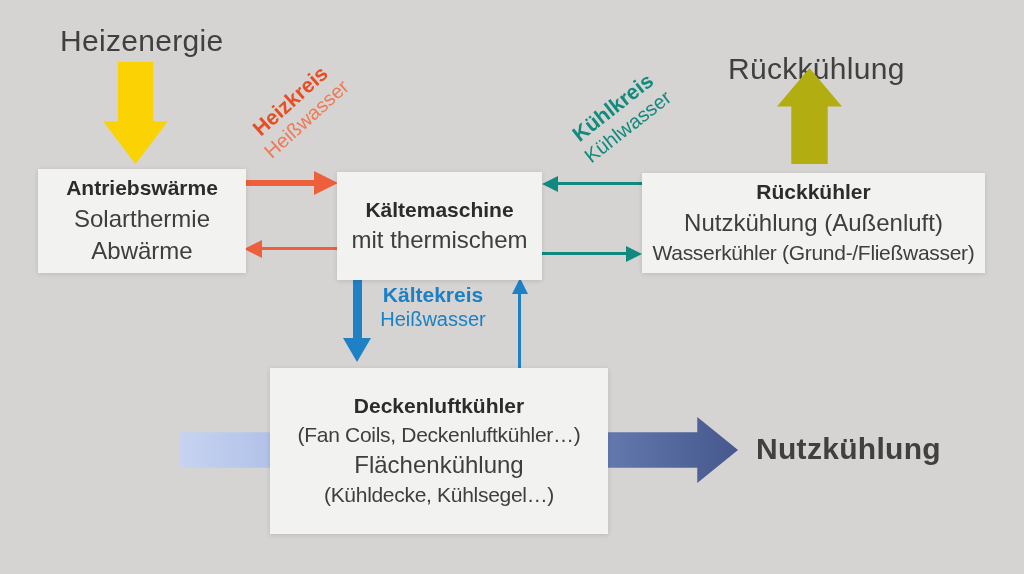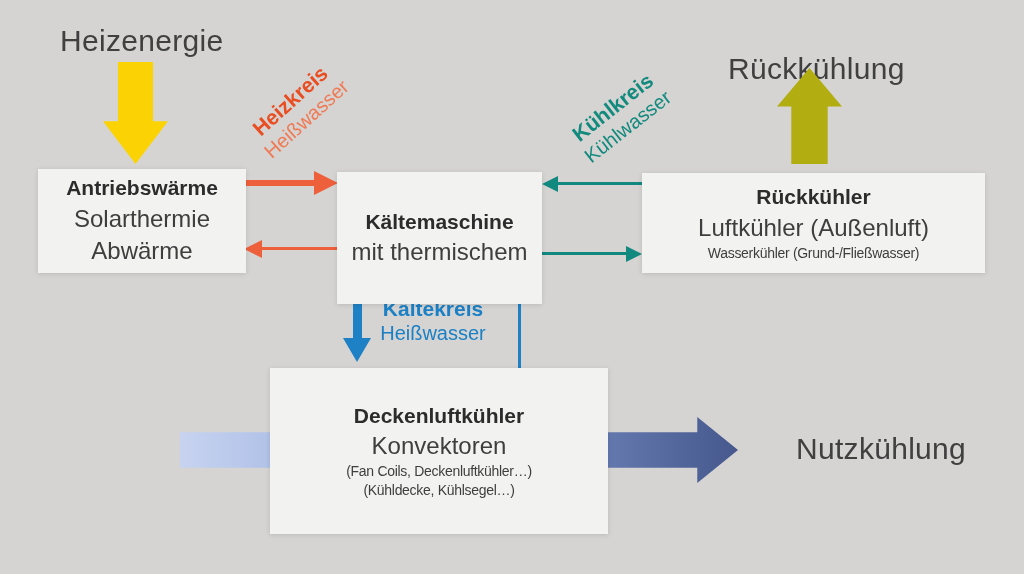--- a/index.html
+++ b/index.html
@@ -8,55 +8,55 @@
     background:#d5d4d2;
     font-family:"Liberation Sans", sans-serif;
   }
   .abs{position:absolute;}
   .big-label{
     position:absolute;font-size:30px;color:#404040;letter-spacing:.3px;
     white-space:nowrap;
   }
   .lbl-heizenergie{left:60px;top:24px;}
   .lbl-rueckkuehlung{left:728px;top:24px;margin-top:28px;}
-  .lbl-nutzkuehlung{left:796px;top:432px;}
+  .lbl-nutzkuehlung{left:756px;top:432px;font-weight:bold;}
 
   
   .arrow-yellow{left:103px;top:62px;width:65px;height:102px;background:#fbd304;
     clip-path:polygon(23% 0,77% 0,77% 58%,100% 58%,50% 100%,0 58%,23% 58%);}
   .arrow-olive{left:777px;top:68px;width:65px;height:96px;background:#b2ad10;
     clip-path:polygon(50% 0,100% 40%,78% 40%,78% 100%,22% 100%,22% 40%,0 40%);}
   .arrow-nutz{left:180px;top:417px;width:558px;height:66px;z-index:1;
     background:linear-gradient(90deg,#c7d3f0 0%,#8ba4da 45%,#46588d 100%);
     clip-path:polygon(0 23%,92.7% 23%,92.7% 0,100% 50%,92.7% 100%,92.7% 77%,0 77%);}
 
   
   .flow-label{position:absolute;text-align:center;white-space:nowrap;}
   .flow-label .name{font-weight:bold;font-size:21px;display:block;line-height:1.2;}
   .flow-label .medium{font-size:20px;display:block;line-height:1.2;}
   .flow-heizkreis{left:213px;top:85px;width:170px;transform:rotate(-42deg);}
   .flow-heizkreis .name{color:#e84e22;}
   .flow-heizkreis .medium{color:#ef7a55;}
   .flow-kuehlkreis{left:535px;top:92px;width:170px;transform:rotate(-38deg);}
   .flow-kuehlkreis .name,.flow-kuehlkreis .medium{color:#128a7e;}
-  .flow-kaeltekreis{left:368px;top:296px;width:130px;}
+  .flow-kaeltekreis{left:368px;top:282px;width:130px;}
   .flow-kaeltekreis .name,.flow-kaeltekreis .medium{color:#1b80c5;}
 
   
   .box{
     position:absolute;background:#f2f2f1;z-index:2;
     box-shadow:0 1px 5px rgba(0,0,0,.12);
     display:flex;flex-direction:column;justify-content:center;
     text-align:center;color:#3e3e3e;padding:4px 6px;box-sizing:border-box;
   }
   .box .title{font-weight:bold;font-size:21px;color:#2c2c2c;line-height:1.35;}
   .box .line{font-size:24px;line-height:1.35;}
-  .box .tight{font-size:14px;letter-spacing:-.3px;}
+  .box .tight{font-size:21px;letter-spacing:-.3px;}
   .box-antriebswaerme{left:38px;top:169px;width:208px;height:104px;}
-  .box-kaeltemaschine{left:337px;top:172px;width:205px;height:132px;}
+  .box-kaeltemaschine{left:337px;top:172px;width:205px;height:108px;}
   .box-rueckkuehler{left:642px;top:173px;width:343px;height:100px;}
   .box-kaelteverbraucher{left:270px;top:368px;width:338px;height:166px;}
 
   
   .shaft{position:absolute;}
   .tri{position:absolute;width:0;height:0;border-style:solid;}
   .orange{background:#ee5f3b;}
   .teal{background:#12897e;}
   .blue{background:#1e81c5;}
 
@@ -107,28 +107,28 @@
     <div class="line">Abwärme</div>
   </div>
 
   <div class="box box-kaeltemaschine">
     <div class="title">Kältemaschine</div>
     <div class="line">mit thermischem</div>
   </div>
 
   <div class="box box-rueckkuehler">
     <div class="title">Rückkühler</div>
-    <div class="line">Luftkühler (Außenluft)</div>
+    <div class="line">Nutzkühlung (Außenluft)</div>
     <div class="line tight">Wasserkühler (Grund-/Fließwasser)</div>
   </div>
 
   <div class="box box-kaelteverbraucher">
     <div class="title">Deckenluftkühler</div>
-    <div class="line">Konvektoren</div>
     <div class="line tight">(Fan Coils, Deckenluftkühler…)</div>
+    <div class="line">Flächenkühlung</div>
     <div class="line tight">(Kühldecke, Kühlsegel…)</div>
   </div>
 
   <div class="shaft orange o-thick-shaft"></div>
   <div class="tri o-thick-head"></div>
   <div class="shaft orange o-thin-shaft"></div>
   <div class="tri o-thin-head"></div>
 
   <div class="shaft teal t-top-shaft"></div>
   <div class="tri t-top-head"></div>

